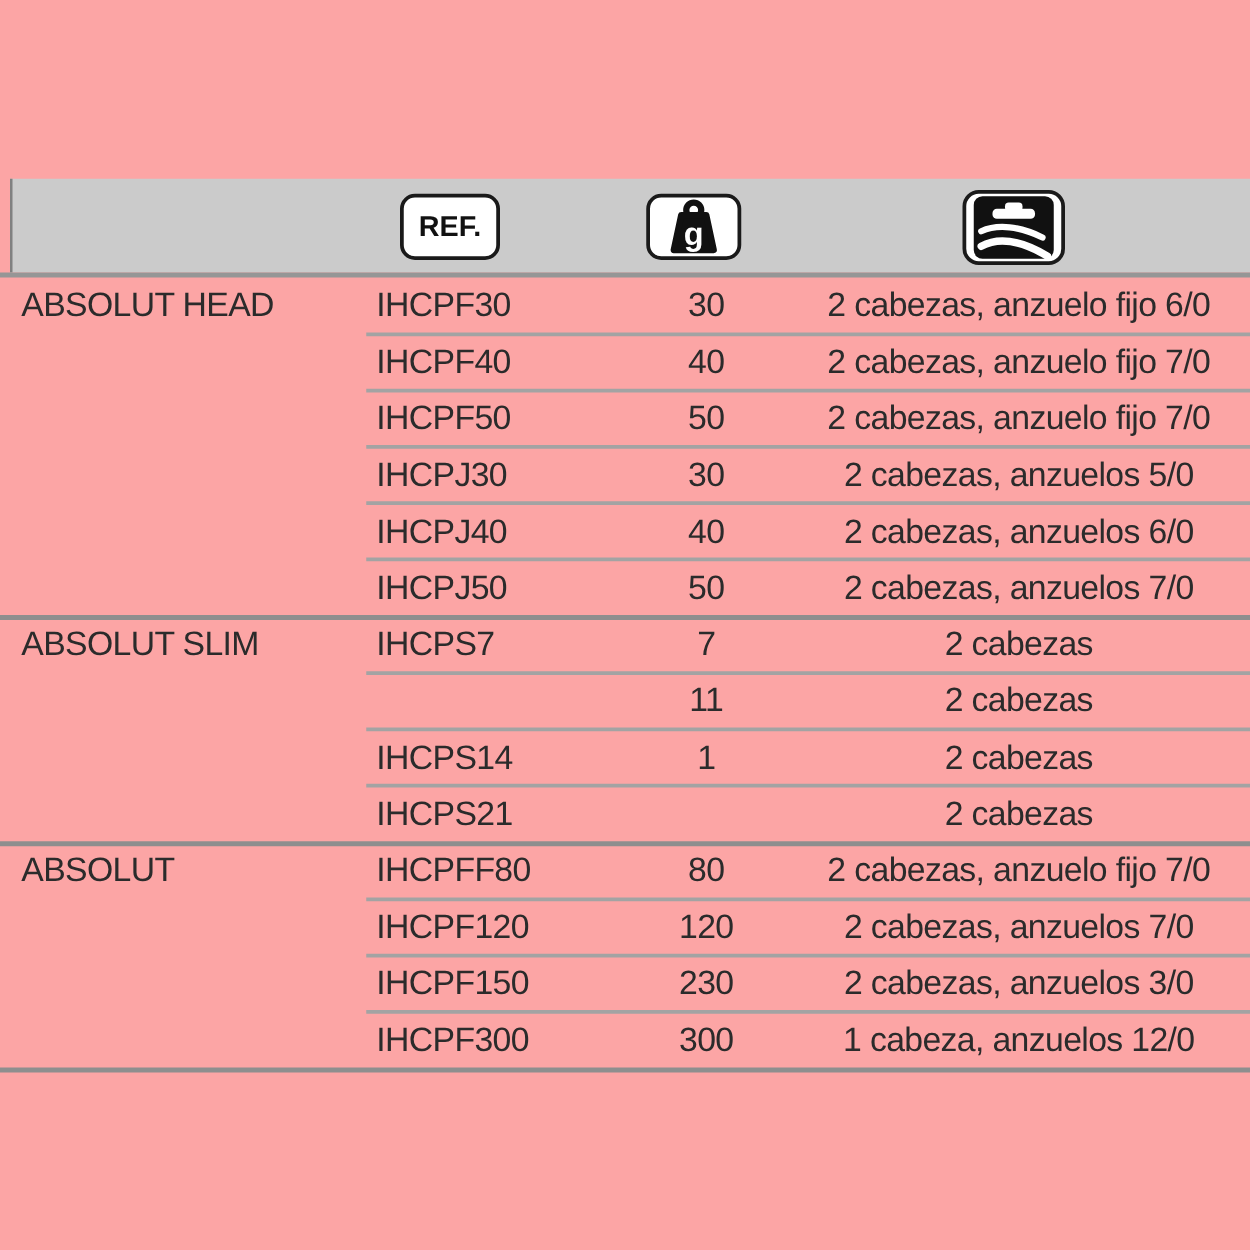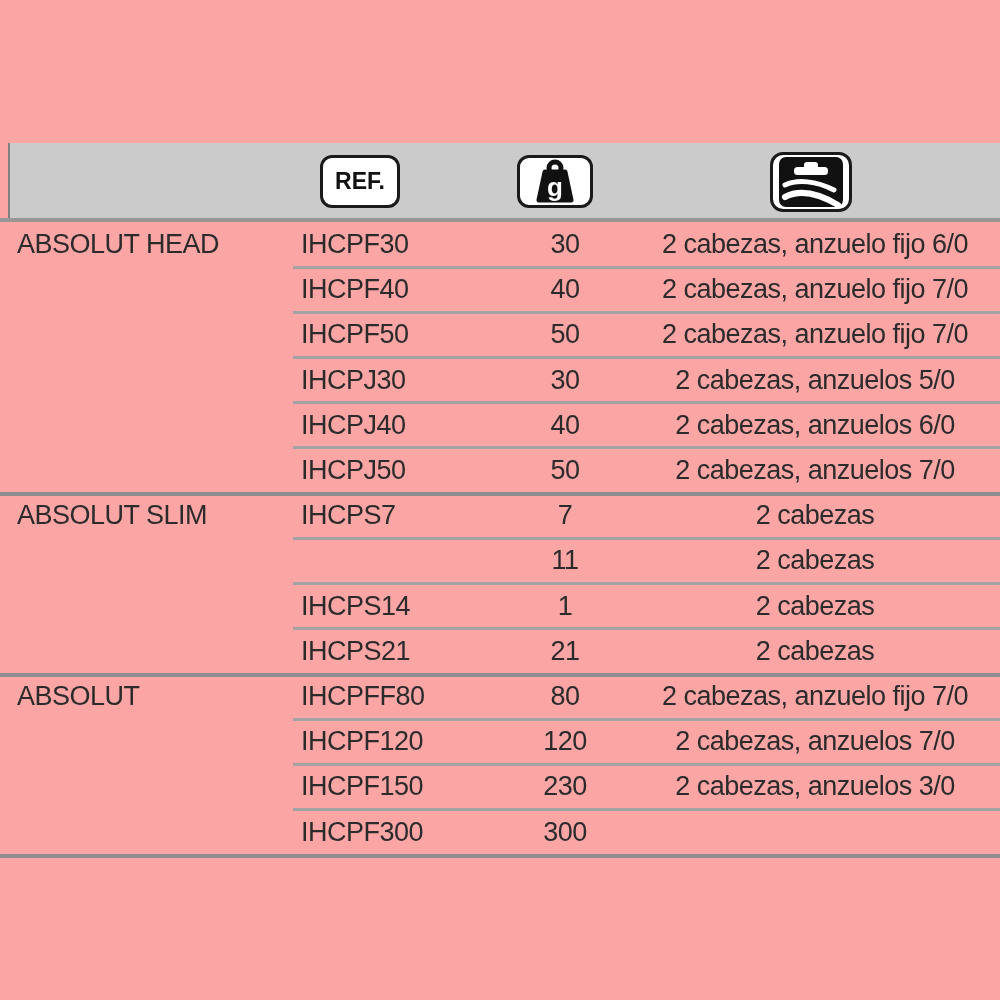--- a/index.html
+++ b/index.html
@@ -180,21 +180,20 @@
         <div class="row-sep"></div>
       </div>
       <div class="row">
         <div class="cell cell-ref">IHCPS14</div>
         <div class="cell cell-weight">1</div>
         <div class="cell cell-desc">2 cabezas</div>
         <div class="row-sep"></div>
       </div>
       <div class="row">
         <div class="cell cell-ref">IHCPS21</div>
-        <div class="cell cell-weight">21</div>
         <div class="cell cell-desc">2 cabezas</div>
       </div>
       <div class="group-sep" style="top: 451px;"></div>
       <div class="row">
         <div class="cell cell-name">ABSOLUT</div>
         <div class="cell cell-ref">IHCPFF80</div>
         <div class="cell cell-weight">80</div>
         <div class="cell cell-desc">2 cabezas, anzuelo fijo 7/0</div>
         <div class="row-sep"></div>
       </div>
@@ -206,17 +205,18 @@
       </div>
       <div class="row">
         <div class="cell cell-ref">IHCPF150</div>
         <div class="cell cell-weight">230</div>
         <div class="cell cell-desc">2 cabezas, anzuelos 3/0</div>
         <div class="row-sep"></div>
       </div>
       <div class="row">
         <div class="cell cell-ref">IHCPF300</div>
         <div class="cell cell-weight">300</div>
+        <div class="cell cell-desc">1 cabeza, anzuelos 12/0</div>
       </div>
       <div class="group-sep" style="top: 631.8px;"></div>
     </div>
 
 </div>
 
 </body></html>

